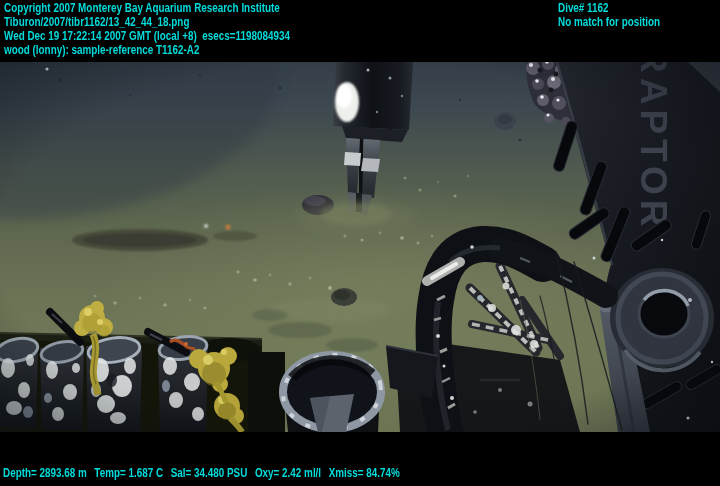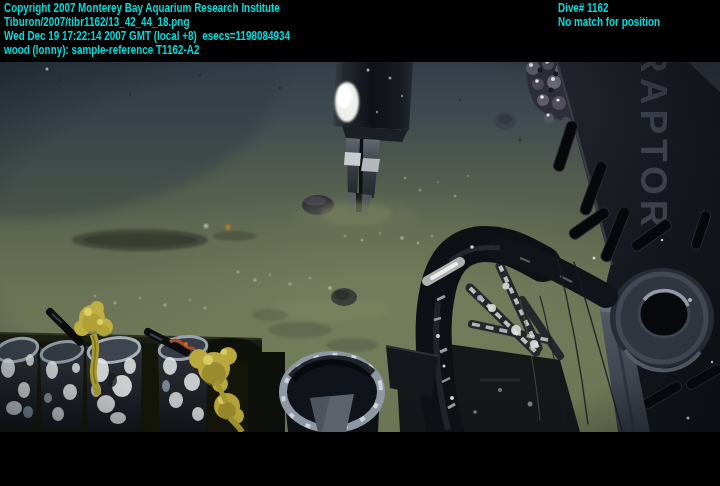--- a/index.html
+++ b/index.html
@@ -397,14 +397,17 @@
       <ellipse cx="332" cy="392" rx="49" ry="37" fill="none" stroke="#dfe3e6" stroke-width="4" stroke-dasharray="5 14" opacity="0.8" transform="rotate(-8 332 392)"></ellipse>
       <path d="M310,398 L354,394 L346,432 L318,432 Z" fill="#5c636d"></path>
       <path d="M310,398 L330,396 L322,432 L318,432 Z" fill="#474e58" opacity="0.7"></path>
       <path d="M292,378 A49,37 0 0 1 372,374" stroke="#05070a" stroke-width="10" fill="none" opacity="0.8"></path>
     </g>
 
     <rect x="0" y="62" width="720" height="370" fill="url(#gVig)"></rect>
   </svg>
   </div>
 
+  <div id="bottom-bar" class="bar">
+    <div id="telemetry-line"><span>Depth= 2893.68 m</span><span>Temp= 1.687 C</span><span>Sal= 34.480 PSU</span><span>Oxy= 2.42 ml/l</span><span>Xmiss= 84.74%</span></div>
+  </div>
 
 </div>
 
 </body></html>

